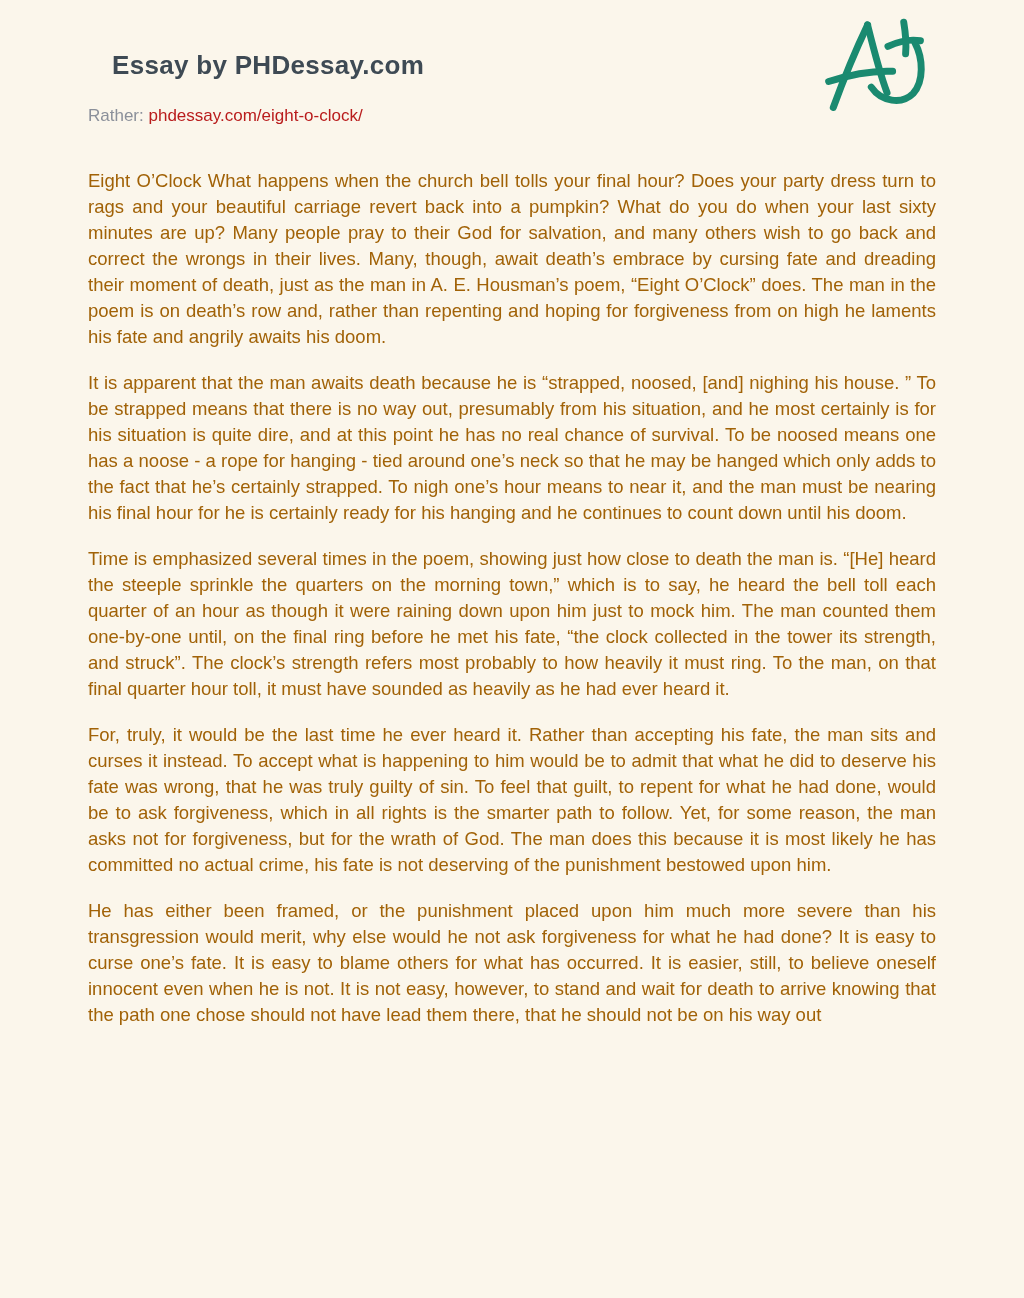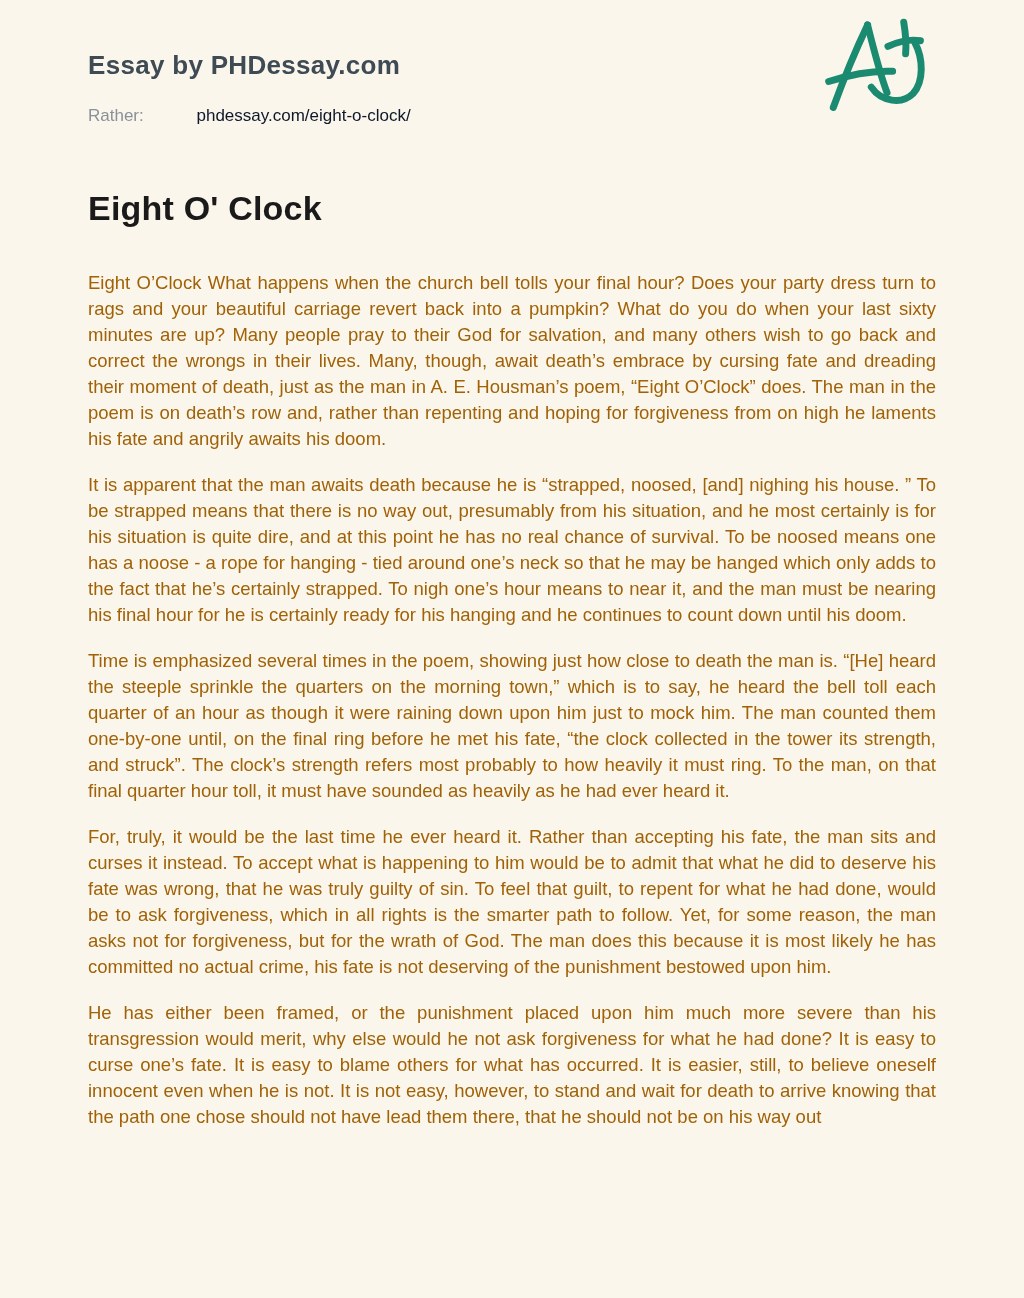--- a/index.html
+++ b/index.html
@@ -20,31 +20,31 @@
   }
   .content {
     padding: 50px 88px 0 88px;
     position: relative;
   }
   .brand {
     font-size: 26px;
     font-weight: 700;
     color: #3E4A54;
     letter-spacing: 0.3px;
+    margin-left: 24px;
   }
   .source {
     margin-top: 25px;
     font-size: 17px;
     color: #8B909A;
   }
   .source a {
-    color: #0f172a;
+    color: #b91c1c;
     text-decoration: none;
     cursor: pointer;
-    margin-left: 48px;
   }
   .logo {
     position: absolute;
     top: 12px;
     right: 98px;
     width: 102px;
     height: 102px;
   }
   .logo svg { width: 100%; height: 100%; }
   .logo path {
@@ -87,21 +87,20 @@
       </svg>
     </div>
 
     <div class="brand">Essay by PHDessay.com</div>
 
     <div class="source">
       <span>Rather:</span>
       <a>phdessay.com/eight-o-clock/</a>
     </div>
 
-    <h1 class="title">Eight O' Clock</h1>
 
     <div class="body-text">
       <p>Eight O’Clock What happens when the church bell tolls your final hour? Does your party dress turn to rags and your beautiful carriage revert back into a pumpkin? What do you do when your last sixty minutes are up? Many people pray to their God for salvation, and many others wish to go back and correct the wrongs in their lives. Many, though, await death’s embrace by cursing fate and dreading their moment of death, just as the man in A. E. Housman’s poem, “Eight O’Clock” does. The man in the poem is on death’s row and, rather than repenting and hoping for forgiveness from on high he laments his fate and angrily awaits his doom.</p>
       <p>It is apparent that the man awaits death because he is “strapped, noosed, [and] nighing his house. ” To be strapped means that there is no way out, presumably from his situation, and he most certainly is for his situation is quite dire, and at this point he has no real chance of survival. To be noosed means one has a noose - a rope for hanging - tied around one’s neck so that he may be hanged which only adds to the fact that he’s certainly strapped. To nigh one’s hour means to near it, and the man must be nearing his final hour for he is certainly ready for his hanging and he continues to count down until his doom.</p>
       <p>Time is emphasized several times in the poem, showing just how close to death the man is. “[He] heard the steeple sprinkle the quarters on the morning town,” which is to say, he heard the bell toll each quarter of an hour as though it were raining down upon him just to mock him. The man counted them one-by-one until, on the final ring before he met his fate, “the clock collected in the tower its strength, and struck”. The clock’s strength refers most probably to how heavily it must ring. To the man, on that final quarter hour toll, it must have sounded as heavily as he had ever heard it.</p>
       <p>For, truly, it would be the last time he ever heard it. Rather than accepting his fate, the man sits and curses it instead. To accept what is happening to him would be to admit that what he did to deserve his fate was wrong, that he was truly guilty of sin. To feel that guilt, to repent for what he had done, would be to ask forgiveness, which in all rights is the smarter path to follow. Yet, for some reason, the man asks not for forgiveness, but for the wrath of God. The man does this because it is most likely he has committed no actual crime, his fate is not deserving of the punishment bestowed upon him.</p>
       <p>He has either been framed, or the punishment placed upon him much more severe than his transgression would merit, why else would he not ask forgiveness for what he had done? It is easy to curse one’s fate. It is easy to blame others for what has occurred. It is easier, still, to believe oneself innocent even when he is not. It is not easy, however, to stand and wait for death to arrive knowing that the path one chose should not have lead them there, that he should not be on his way out</p>
     </div>
 
   </div>

